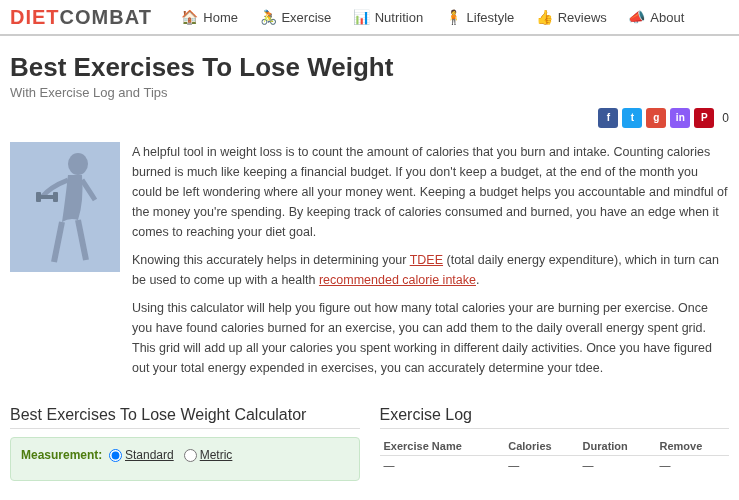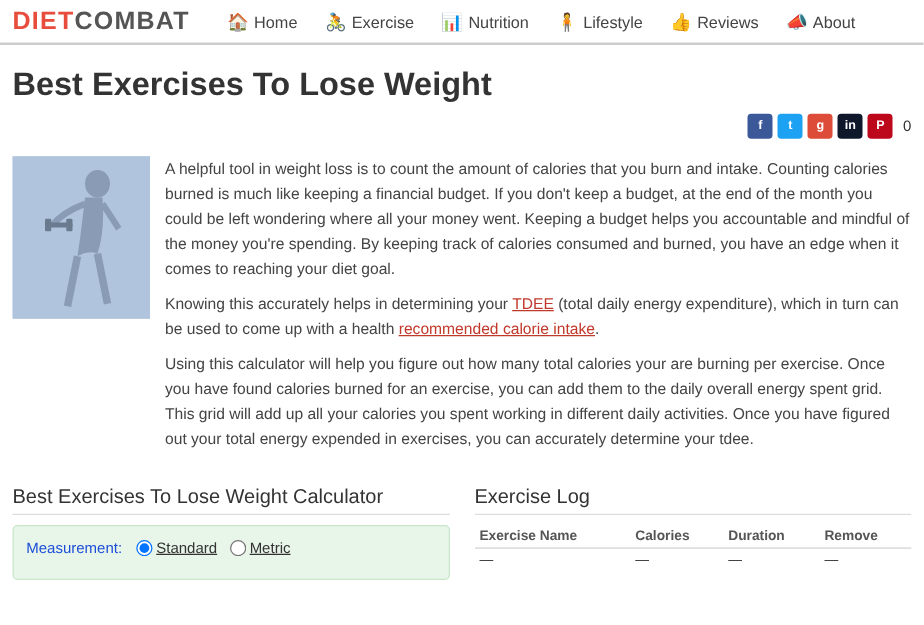--- a/index.html
+++ b/index.html
@@ -18,21 +18,21 @@
     #page-title-area { padding: 16px 10px 4px 10px; }
     #page-title { font-size: 26px; font-weight: bold; color: #333; }
     #page-subtitle { font-size: 13px; color: #777; margin-top: 2px; }
 
     
     #social-bar { display: flex; justify-content: flex-end; align-items: center; padding: 4px 10px; gap: 4px; }
     .social-btn { display: inline-block; width: 20px; height: 20px; border-radius: 3px; font-size: 10px; color: #fff; text-align: center; line-height: 20px; font-weight: bold; cursor: pointer; }
     .social-fb { background: #3b5998; }
     .social-tw { background: #1da1f2; }
     .social-gp { background: #dd4b39; }
-    .social-li { background: #0f172a; }
+    .social-li { background: #8b5cf6; }
     .social-pin { background: #bd081c; }
     .social-count { font-size: 12px; color: #333; margin-left: 4px; }
 
     
     #main-content { padding: 0 10px; }
 
     
     #how-to-section { margin-top: 10px; }
     #how-to-title { font-size: 20px; font-weight: bold; color: #333; margin-bottom: 8px; border-bottom: 1px solid #eee; padding-bottom: 4px; }
 
@@ -46,21 +46,21 @@
     
     #bottom-section { display: flex; gap: 20px; margin-top: 20px; }
     #calculator-section { flex: 1; }
     #exercise-log-section { flex: 1; }
 
     #calc-title, #log-title { font-size: 16px; font-weight: normal; color: #333; margin-bottom: 8px; border-bottom: 1px solid #ddd; padding-bottom: 4px; }
 
     
     #calc-form { background: #e8f5e9; border: 1px solid #c8e6c9; padding: 10px; border-radius: 4px; }
     .form-row { display: flex; align-items: center; margin-bottom: 8px; font-size: 12px; }
-    .form-label { width: 88px; font-weight: normal; color: #1d4ed8; }
+    .form-label { width: 88px; font-weight: bold; color: #4d7c0f; }
     .radio-group { display: flex; align-items: center; gap: 10px; }
     .radio-group label { display: flex; align-items: center; gap: 3px; cursor: pointer; text-decoration: underline; }
 
     
     #log-table { width: 100%; font-size: 11px; border-collapse: collapse; }
     #log-table th { text-align: left; padding: 3px 4px; color: #555; border-bottom: 1px solid #ddd; font-weight: bold; }
     #log-table td { padding: 3px 4px; }
   </style>
 </head>
 <body>
@@ -92,20 +92,21 @@
     </a>
     <a class="nav-item">
       <span class="nav-icon">📣</span>
       <span>About</span>
     </a>
   </nav>
 </div>
 
 <div id="page-title-area">
   <h1 id="page-title">Best Exercises To Lose Weight</h1>
+  <div id="page-subtitle">With Exercise Log and Tips</div>
 </div>
 
 <div id="social-bar">
   <span class="social-btn social-fb">f</span>
   <span class="social-btn social-tw">t</span>
   <span class="social-btn social-gp">g</span>
   <span class="social-btn social-li">in</span>
   <span class="social-btn social-pin">P</span>
   <span class="social-count">0</span>
 </div>

